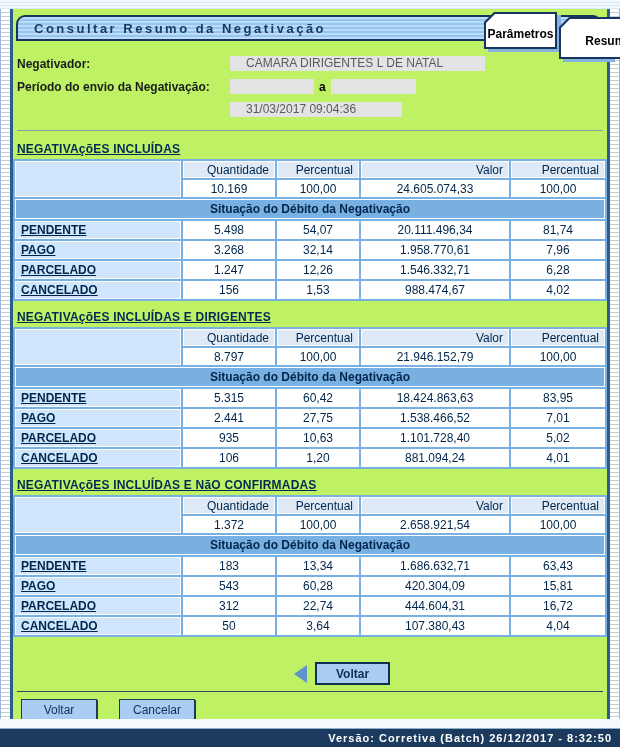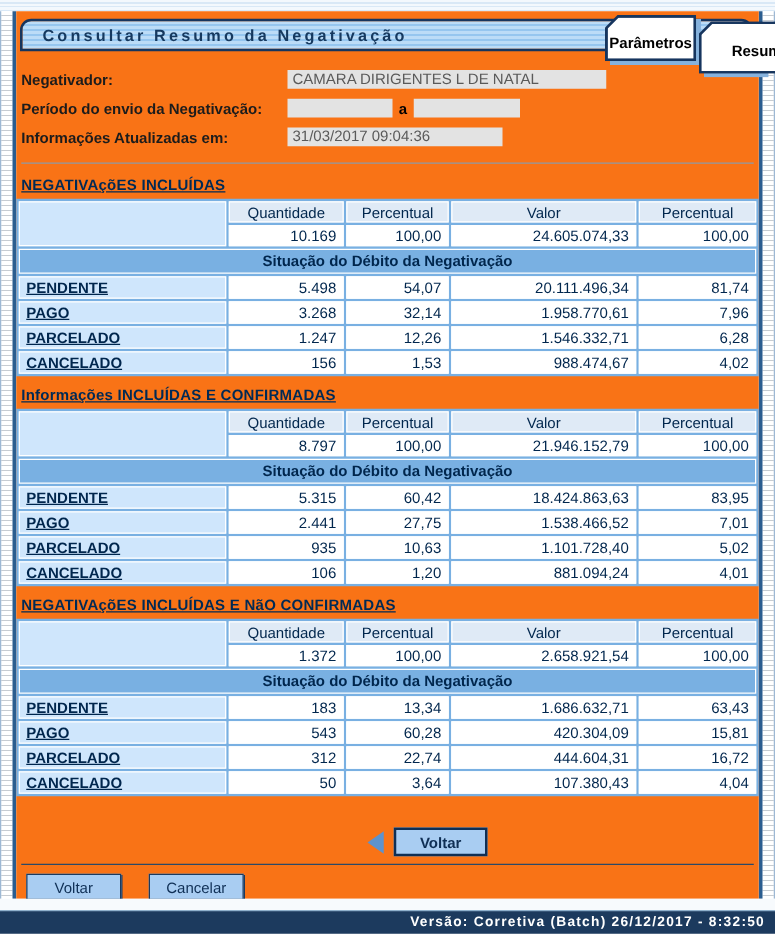--- a/index.html
+++ b/index.html
@@ -14,21 +14,21 @@
     background:repeating-linear-gradient(180deg,#f3f8fd 0 2px,#d9e8f6 2px 3px);
   }
   .side-rail{
     position:absolute;top:9px;height:710px;width:9px;
     background:repeating-linear-gradient(180deg,#ffffff 0 3px,#c7ccd2 3px 4px);
   }
   .rail-left{left:0;border-left:1px solid #9db8d4;border-right:3px solid #2b5d8f;}
   .rail-right{right:0;border-right:1px solid #9db8d4;border-left:3px solid #2b5d8f;}
   .content{
     position:absolute;left:13px;top:9px;width:594px;height:710px;
-    background:#f97316;
+    background:#bef264;
   }
   
   .titlebar{
     position:absolute;left:3px;top:6px;width:586px;height:26px;
     border:2px solid #16355e;border-radius:9px 9px 0 0;
     background:repeating-linear-gradient(180deg,#bcdcf7 0 2px,#96c6ef 2px 4px);
     display:flex;align-items:center;
     box-sizing:border-box;
   }
   .titlebar span{
@@ -49,21 +49,21 @@
     font-size:12px;font-weight:bold;color:#000000;
   }
   .tab-parametros-shadow{left:475px;top:6px;width:73px;height:37px;}
   .tab-parametros{left:471px;top:3px;width:73px;height:37px;}
   .tab-resumo-shadow{left:550px;top:11px;width:52px;height:42px;}
   .tab-resumo{left:546px;top:8px;width:52px;height:42px;padding-left:48px;}
   
   .f-label{position:absolute;font-size:12px;font-weight:bold;color:#1c1c1c;white-space:nowrap;text-align:right;}
   .f-box{
     position:absolute;height:15px;background:#e3e3e3;
-    font-size:12px;color:#5a5a5a;line-height:15px;padding-left:4px;box-sizing:border-box;
+    font-size:12px;color:#5a5a5a;line-height:15px;padding-left:16px;box-sizing:border-box;
     white-space:nowrap;overflow:hidden;
   }
   .f-sep{position:absolute;font-size:12px;font-weight:bold;color:#000;}
   .fields-sep{
     position:absolute;left:4px;top:121px;width:586px;height:0;
     border-top:1px solid #8f9aa5;
   }
   
   .section{position:absolute;left:0;width:540px;}
   .section-title{
@@ -72,22 +72,22 @@
   }
   table.neg{
     width:594px;margin-top:2px;border-collapse:separate;border-spacing:2px;
     background:#79b0e2;table-layout:fixed;
   }
   table.neg td{
     font-size:12px;color:#00264d;border:1px solid #ffffff;
     padding:0 5px;box-sizing:border-box;overflow:hidden;white-space:nowrap;
   }
   td.corner{background:#cfe6fc;}
-  td.hdr{background:#dfeaf6;text-align:center;height:17px;}
-  td.val{background:#ffffff;text-align:right;height:17px;}
+  td.hdr{background:#dfeaf6;text-align:right;height:17px;}
+  td.val{background:#ffffff;text-align:center;height:17px;}
   td.sub{
     background:transparent;border:none;text-align:center;height:20px;
     font-weight:bold;color:#002a55;
   }
   td.lbl{background:#cfe6fc;height:18px;}
   td.lbl span{
     font-weight:bold;color:#00264d;text-decoration:underline;cursor:pointer;font-size:12px;
   }
   tr.datarow td.val{height:18px;}
   
@@ -146,21 +146,20 @@
   </div>
 
   <span class="f-label" style="left:4px;top:48px;">Negativador:</span>
   <div class="f-box" style="left:217px;top:47px;width:255px;">CAMARA DIRIGENTES L DE NATAL</div>
 
   <span class="f-label" style="left:4px;top:71px;">Período do envio da Negativação:</span>
   <div class="f-box" style="left:217px;top:70px;width:84px;"></div>
   <span class="f-sep" style="left:306px;top:71px;">a</span>
   <div class="f-box" style="left:318px;top:70px;width:85px;"></div>
 
-  <span class="f-label" style="left:4px;top:94px;">Informações Atualizadas em:</span>
   <div class="f-box" style="left:217px;top:93px;width:172px;">31/03/2017 09:04:36</div>
 
   <div class="fields-sep"></div>
 
   <div class="section" style="top:130px;">
     <span class="section-title">NEGATIVAçõES INCLUÍDAS</span>
     <table class="neg">
       <colgroup>
           <col style="width:166px">
           <col style="width:92px">
@@ -211,21 +210,21 @@
         <td class="val">156</td>
         <td class="val">1,53</td>
         <td class="val">988.474,67</td>
         <td class="val">4,02</td>
       </tr>
     </tbody>
       </table>
   </div>
 
   <div class="section" style="top:298px;">
-    <span class="section-title">Informações INCLUÍDAS E CONFIRMADAS</span>
+    <span class="section-title">NEGATIVAçõES INCLUÍDAS E DIRIGENTES</span>
     <table class="neg">
       <colgroup>
           <col style="width:166px">
           <col style="width:92px">
           <col style="width:82px">
           <col style="width:148px">
           <col style="width:94px">
         </colgroup>
       <tbody>
           <tr>

